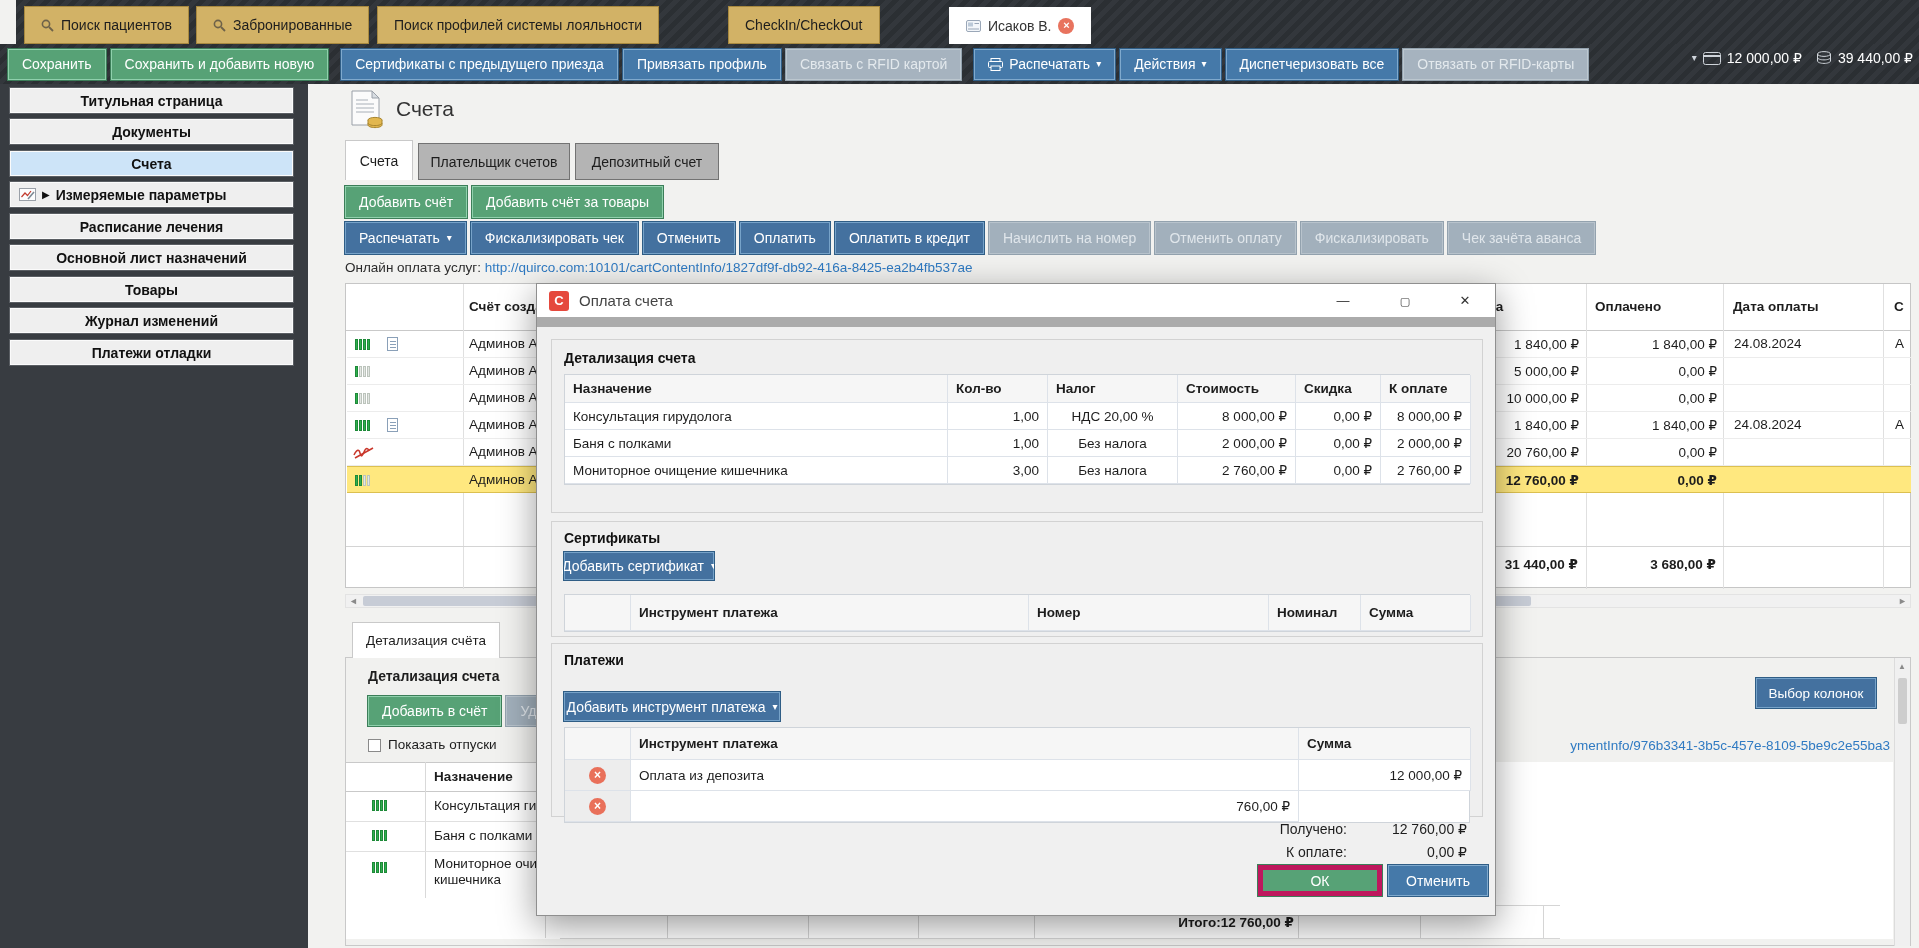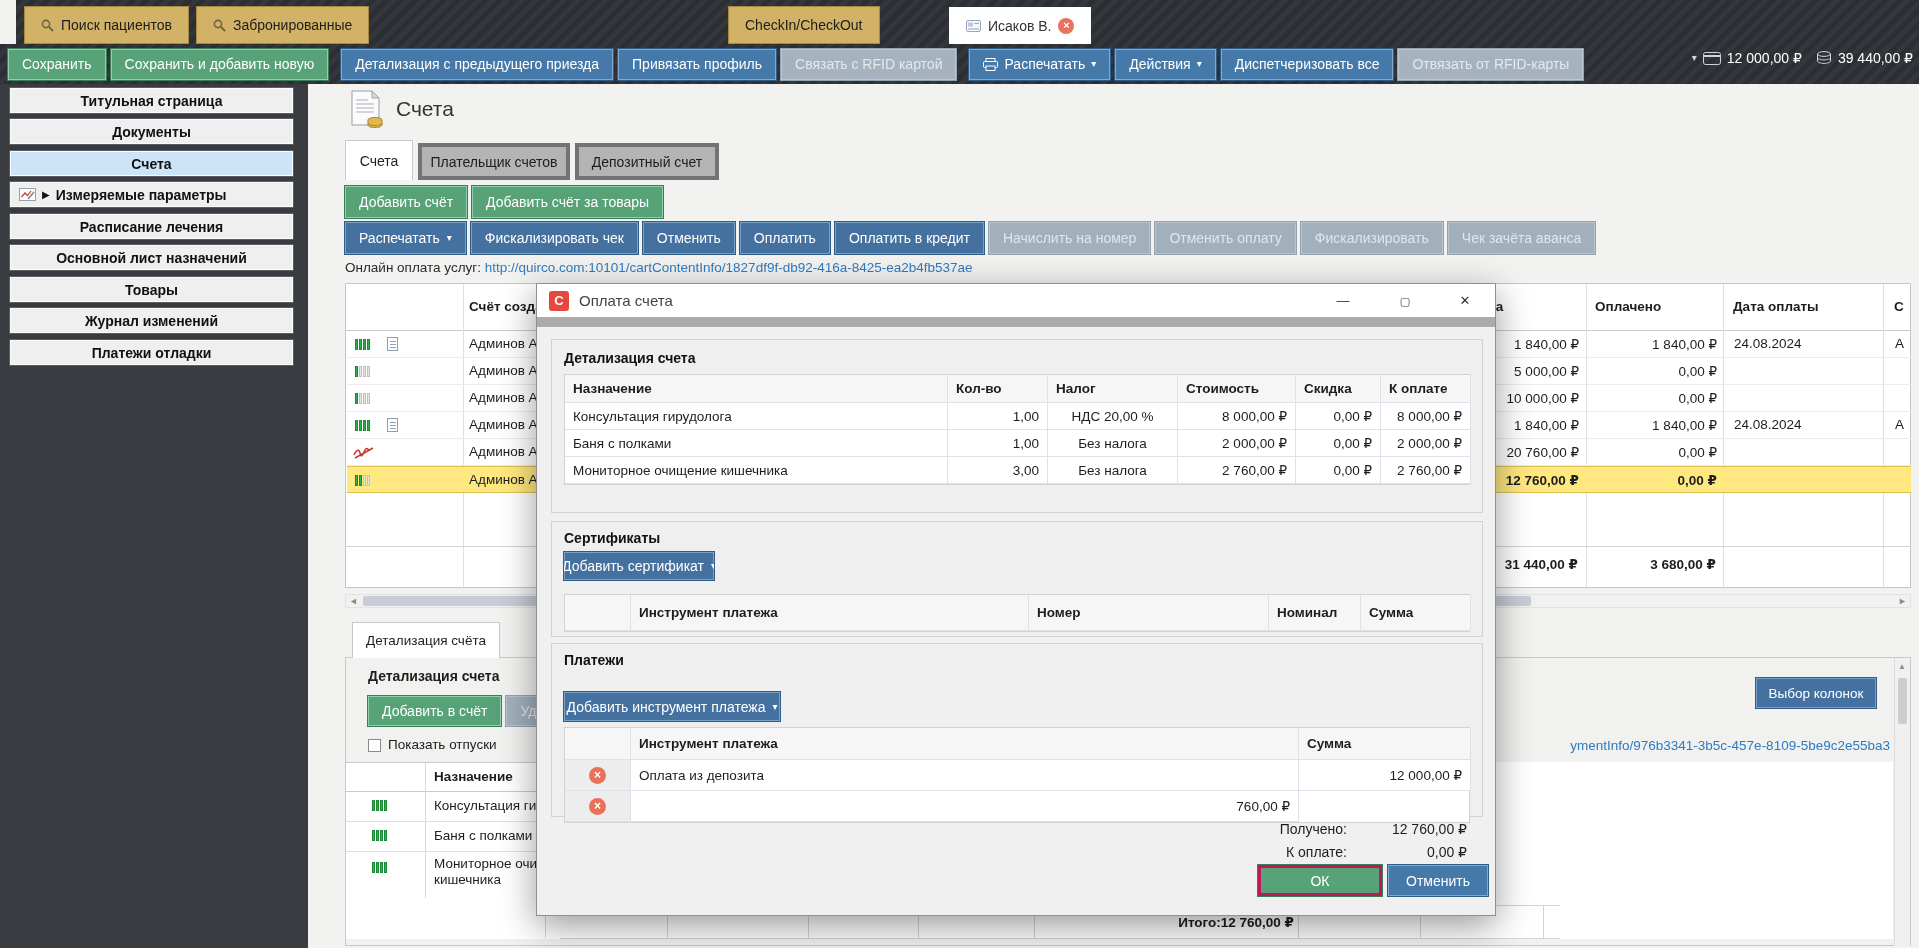--- a/index.html
+++ b/index.html
@@ -30,21 +30,21 @@
     font-size:14px;font-weight:bold;color:#111;}
   .side-item.sel{background:#cde4f8;}
   .side-item.left{justify-content:flex-start;padding-left:8px;gap:6px;}
   
   .btn{display:flex;align-items:center;justify-content:center;gap:7px;font-size:14px;color:#fff;white-space:nowrap;padding:0 13px;height:32px;}
   .btn.g{background:#57a276;border:1px solid #8fd0ac;outline:1px solid #3c7e59;}
   .btn.b{background:#44719f;border:1px solid #77a3c9;outline:1px solid #2f5d85;}
   .btn.d{background:#a2b0bc;border:1px solid #b8c3cc;outline:1px solid #93a2ae;color:#e0e6eb;}
   .maintab{position:absolute;display:flex;align-items:center;justify-content:center;font-size:14px;color:#1d1d1d;}
   .maintab.on{background:#fff;border:1px solid #c9c9c9;border-bottom:none;}
-  .maintab.off{background:#b4b4b4;border:4px solid #737373;}
+  .maintab.off{background:#b4b4b4;border:1px solid #737373;}
   
   .inv-wrap{left:345px;top:283px;width:1566px;height:305px;background:#fff;border:1px solid #c6c6c6;}
   .cell{position:absolute;font-size:13.5px;color:#1d1d1d;white-space:nowrap;}
   .cell.b{font-weight:bold;}
   .cell.r{text-align:right;}
   .vline{position:absolute;width:1px;background:#e0e0e0;}
   .hline{position:absolute;height:1px;background:#e0e0e0;}
   .inv-row{position:absolute;left:1px;width:1564px;height:27px;border-bottom:1px solid #ececec;}
   .inv-row.ylw{background:#ffe87f;border-top:1px solid #dcc050;border-bottom:1px solid #dcc050;}
   .bars{position:absolute;display:flex;gap:1px;align-items:flex-end;height:11px;}
@@ -96,20 +96,23 @@
         </svg>
       <span>Поиск пациентов</span>
     </div>
     <div class="toptab" style="left:180px;">
       <svg width="13" height="13" viewBox="0 0 13 13">
           <circle cx="5" cy="5" r="3.6" fill="none" stroke="#6e6249" stroke-width="1.6"></circle>
           <line x1="8" y1="8" x2="12" y2="12" stroke="#6e6249" stroke-width="1.8"></line>
         </svg>
       <span>Забронированные</span>
     </div>
+    <div class="toptab" style="left:361px;">
+      <span>Поиск профилей системы лояльности</span>
+    </div>
     <div class="toptab" style="left:712px;">
       <span>CheckIn/CheckOut</span>
     </div>
     <div class="toptab active" style="left:933px;">
       <svg width="15" height="12" viewBox="0 0 15 12">
           <rect x="0.5" y="0.5" width="14" height="11" rx="1.5" fill="#f3f6fa" stroke="#9aa7b8"></rect>
           <rect x="2" y="2.5" width="5" height="4" fill="#bcc9d8"></rect>
           <line x1="8.5" y1="3.5" x2="13" y2="3.5" stroke="#9aa7b8"></line>
           <line x1="2" y1="9" x2="13" y2="9" stroke="#9aa7b8"></line>
         </svg>
@@ -120,21 +123,21 @@
 
   <div class="abs toolbar">
     <div class="tb-btn g">
         <span>Сохранить</span>
       </div>
     <div class="tb-btn g">
         <span>Сохранить и добавить новую</span>
       </div>
     <div style="width:3px;"></div>
     <div class="tb-btn b">
-        <span>Детализация с предыдущего приезда</span>
+        <span>Сертификаты с предыдущего приезда</span>
       </div>
     <div class="tb-btn b">
         <span>Привязать профиль</span>
       </div>
     <div class="tb-btn d">
         <span>Связать с RFID картой</span>
       </div>
     <div style="width:3px;"></div>
     <div class="tb-btn b">
       <svg width="15" height="13" viewBox="0 0 15 13">
@@ -522,21 +525,21 @@
           </div>
         <div class="mc r">760,00 ₽</div>
       </div>
     </div>
 
     <div class="sumline" style="left:610px;top:537px;width:200px;text-align:right;">Получено:</div>
     <div class="sumline" style="left:820px;top:537px;width:110px;text-align:right;">12 760,00 ₽</div>
     <div class="sumline" style="left:610px;top:560px;width:200px;text-align:right;">К оплате:</div>
     <div class="sumline" style="left:820px;top:560px;width:110px;text-align:right;">0,00 ₽</div>
 
-    <div class="mbtn" style="left:721px;top:581px;width:124px;background:#57a276;border:3px solid #be185d;outline:1px solid #3c7e59;">
+    <div class="mbtn" style="left:721px;top:581px;width:124px;background:#57a276;border:5px solid #be185d;outline:1px solid #3c7e59;">
         <span>ОК</span>
       </div>
     <div class="mbtn" style="left:851px;top:581px;width:100px;background:#4579a9;border:1px solid #7fa9cd;outline:1px solid #2f5d85;">
         <span>Отменить</span>
       </div>
   </div>
 
 </div>
 
 </body></html>

